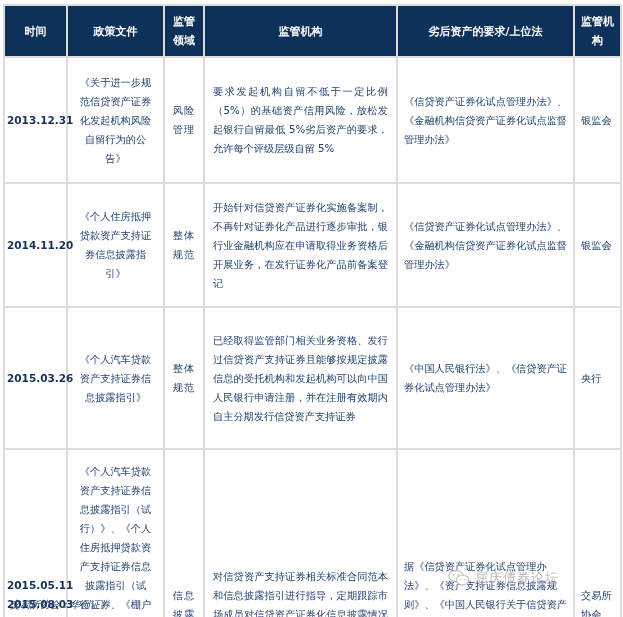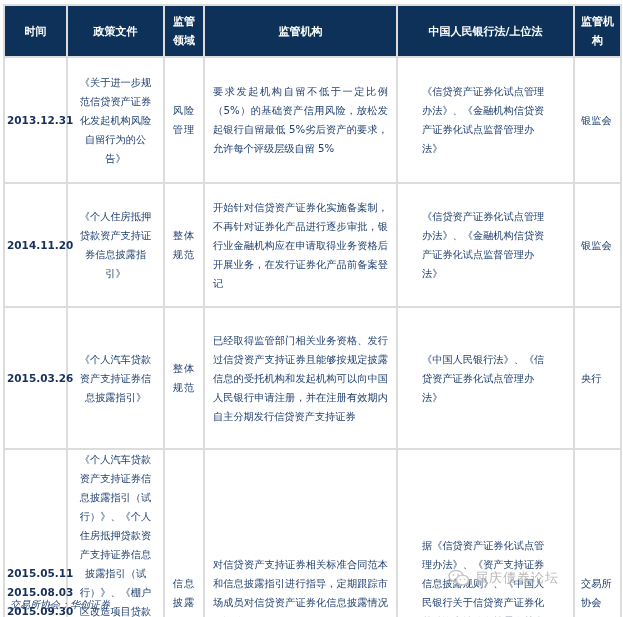--- a/index.html
+++ b/index.html
@@ -8,24 +8,24 @@
   .tbl { position: absolute; left: 3px; top: 4px; width: 617px;
          border-collapse: collapse; table-layout: fixed; }
   .tbl th, .tbl td { border: 2px solid #dcdcdc; }
   .tbl th { background: #0d3158; color: #ffffff; font-weight: bold; font-size: 11px;
             line-height: 19px; text-align: center; vertical-align: middle;
             height: 50px; padding: 0 4px; }
   .tbl td { color: #1f3f6f; font-size: 10.2px; line-height: 19px; vertical-align: middle;
             padding: 16px 6px; }
   .tbl td.date { color: #16305a; font-weight: bold; font-size: 10.5px; text-align: left;
                  line-height: 19px; padding: 0 2px; }
-  .tbl td.policy { text-align: center; padding: 0 8px; margin-top: 36px; }
+  .tbl td.policy { text-align: center; padding: 12px 8px; margin-top: 36px; }
   .tbl td.domain { text-align: center; letter-spacing: 1px; }
   .tbl td.content { text-align: justify; padding: 0 8px; margin-left: 40px; }
-  .tbl td.law { padding: 4px 24px; }
+  .tbl td.law { padding: 4px 6px; }
   .tbl td.agency { text-align: left; padding: 20px 6px; }
   .r1 td { height: 84px; }
   .r2 td { height: 82px; }
   .r3 td { height: 100px; }
   .r4 td { height: 239px; }
   .source { position: absolute; left: 10px; top: 598px; font-size: 10px;
             font-style: italic; color: #1f3f6f; }
   .watermark { position: absolute; left: 448px; top: 569px; font-size: 13px; color: #b8b8b8;
                letter-spacing: 1px; display: flex; align-items: center; gap: 5px; }
   .watermark svg { display: block; }
@@ -41,21 +41,21 @@
     <col style="width:193px">
       <col style="width:177px">
       <col style="width:47px">
   </colgroup>
   <thead>
     <tr>
       <th>时间</th>
       <th>政策文件</th>
       <th>监管领域</th>
       <th>监管机构</th>
-      <th>中国人民银行法/上位法</th>
+      <th>劣后资产的要求/上位法</th>
       <th>监管机构</th>
     </tr>
   </thead>
   <tbody>
     <tr class="r1">
       <td class="date">
           <div>2013.12.31</div>
         </td>
       <td class="policy">《关于进一步规范信贷资产证券化发起机构风险自留行为的公告》</td>
       <td class="domain">风险管理</td>

